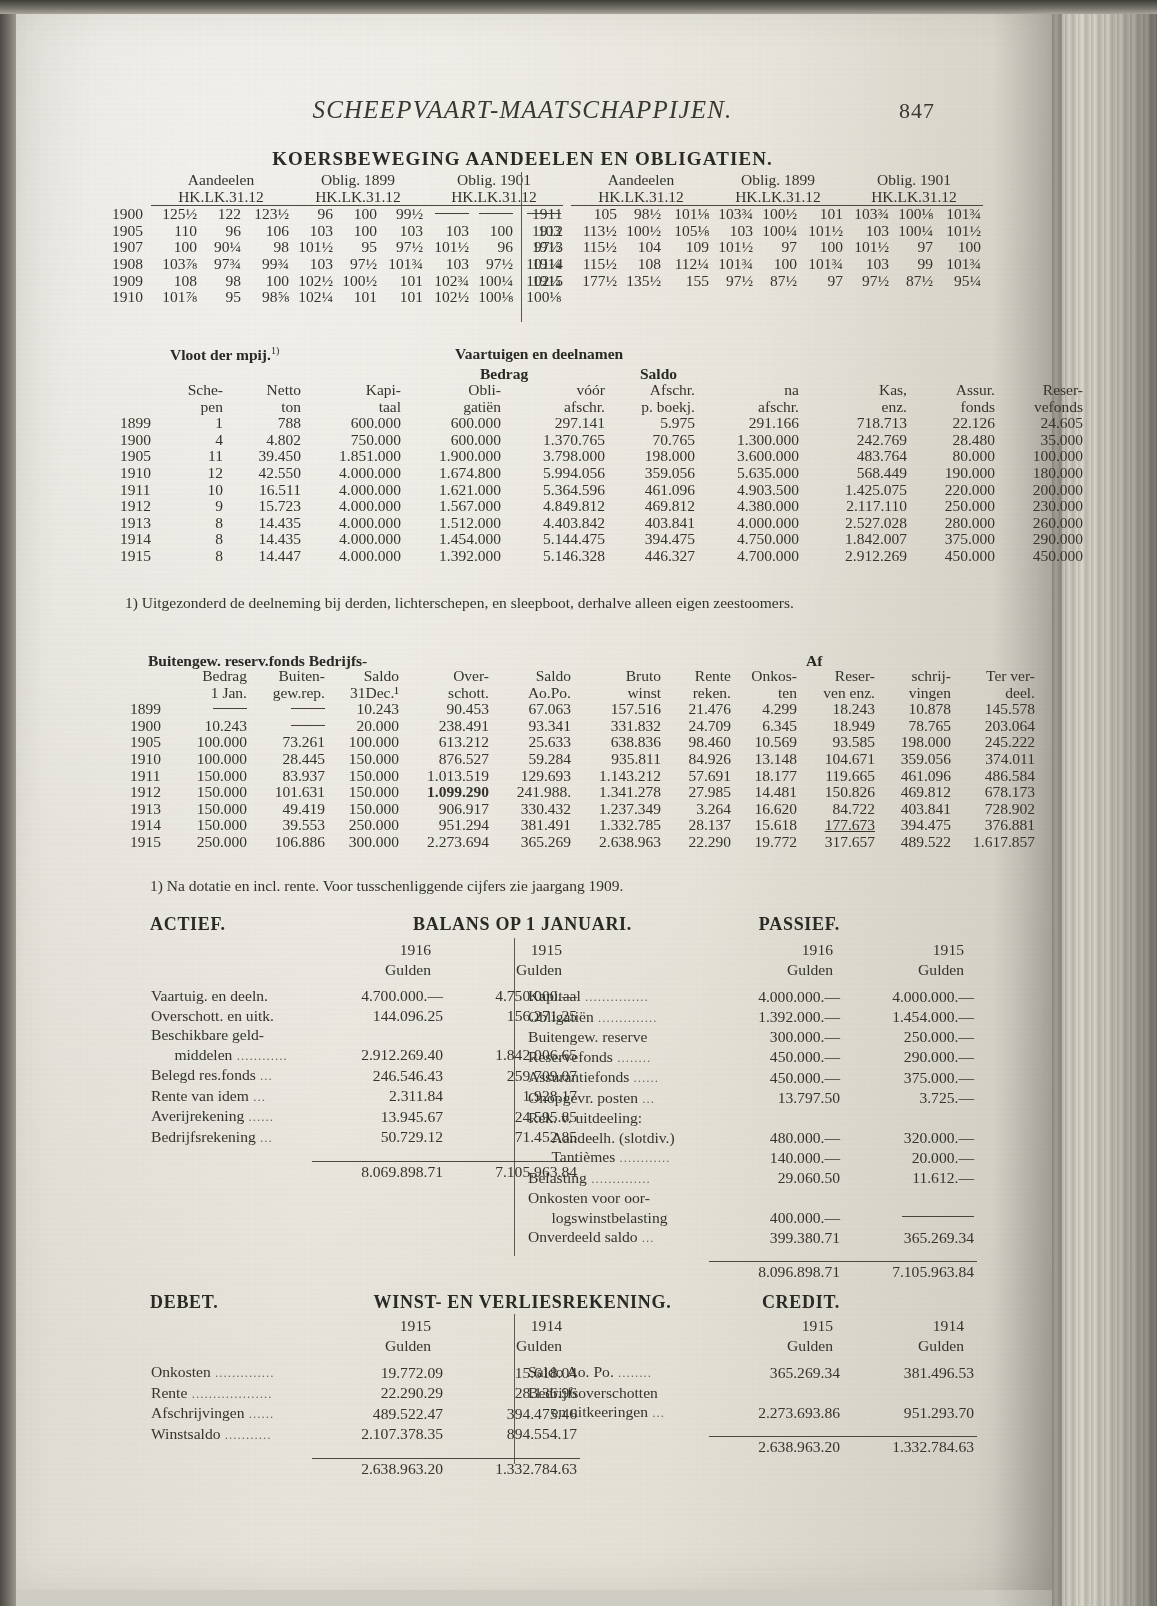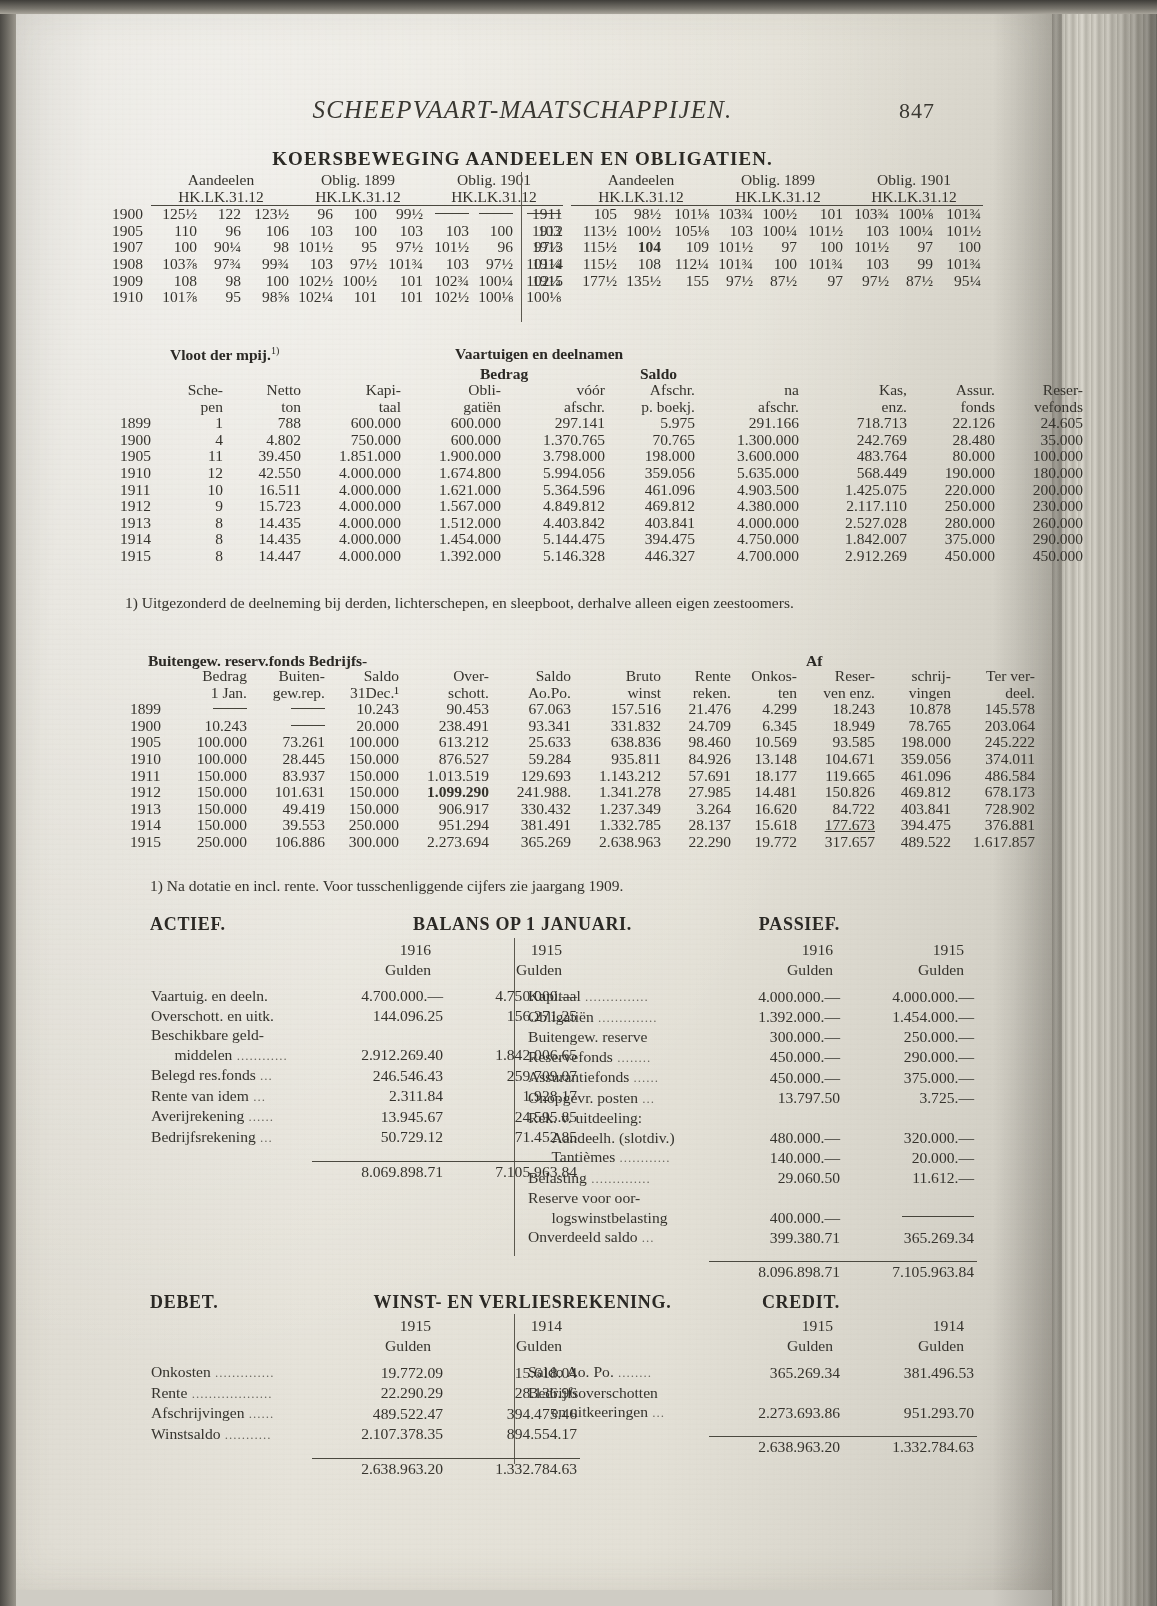--- a/index.html
+++ b/index.html
@@ -298,21 +298,21 @@
               <td class="r" style="min-width: 40px;">103</td>
               <td class="r" style="min-width: 40px;">100¼</td>
               <td class="r" style="min-width: 42px;">101½</td>
               <td class="r" style="min-width: 42px;">103</td>
               <td class="r" style="min-width: 40px;">100¼</td>
               <td class="r" style="min-width: 44px;">101½</td>
             </tr>
             <tr>
               <td class="yr l" style="padding-right: 8px;">1913</td>
               <td class="r" style="min-width: 44px;">115½</td>
-              <td class="r" style="min-width: 40px; font-weight: bold;">104</td>
+              <td class="r" style="min-width: 40px;">104</td>
               <td class="r" style="min-width: 44px;">109</td>
               <td class="r" style="min-width: 40px;">101½</td>
               <td class="r" style="min-width: 40px;">97</td>
               <td class="r" style="min-width: 42px;">100</td>
               <td class="r" style="min-width: 42px;">101½</td>
               <td class="r" style="min-width: 40px;">97</td>
               <td class="r" style="min-width: 44px;">100</td>
             </tr>
             <tr>
               <td class="yr l" style="padding-right: 8px;">1914</td>
@@ -827,21 +827,21 @@
               <td class="l" style="min-width: 178px;">&nbsp;&nbsp;&nbsp;&nbsp;&nbsp;&nbsp;Tantièmes<span class="leader"> ............</span></td>
               <td class="r" style="min-width: 128px;">140.000.—</td>
               <td class="r" style="min-width: 128px;">20.000.—</td>
             </tr>
             <tr>
               <td class="l" style="min-width: 178px;">Belasting<span class="leader"> ..............</span></td>
               <td class="r" style="min-width: 128px;">29.060.50</td>
               <td class="r" style="min-width: 128px;">11.612.—</td>
             </tr>
             <tr>
-              <td class="l" style="min-width: 178px;">Reserve voor oor-</td>
+              <td class="l" style="min-width: 178px;">Onkosten voor oor-</td>
               <td class="r" style="min-width: 128px;"></td>
               <td class="r" style="min-width: 128px;"></td>
             </tr>
             <tr>
               <td class="l" style="min-width: 178px;">&nbsp;&nbsp;&nbsp;&nbsp;&nbsp;&nbsp;logswinstbelasting</td>
               <td class="r" style="min-width: 128px;">400.000.—</td>
               <td class="r" style="min-width: 128px;"><span class="dash" style="width: 72px;"></span></td>
             </tr>
             <tr>
               <td class="l" style="min-width: 178px;">Onverdeeld saldo<span class="leader"> ...</span></td>

